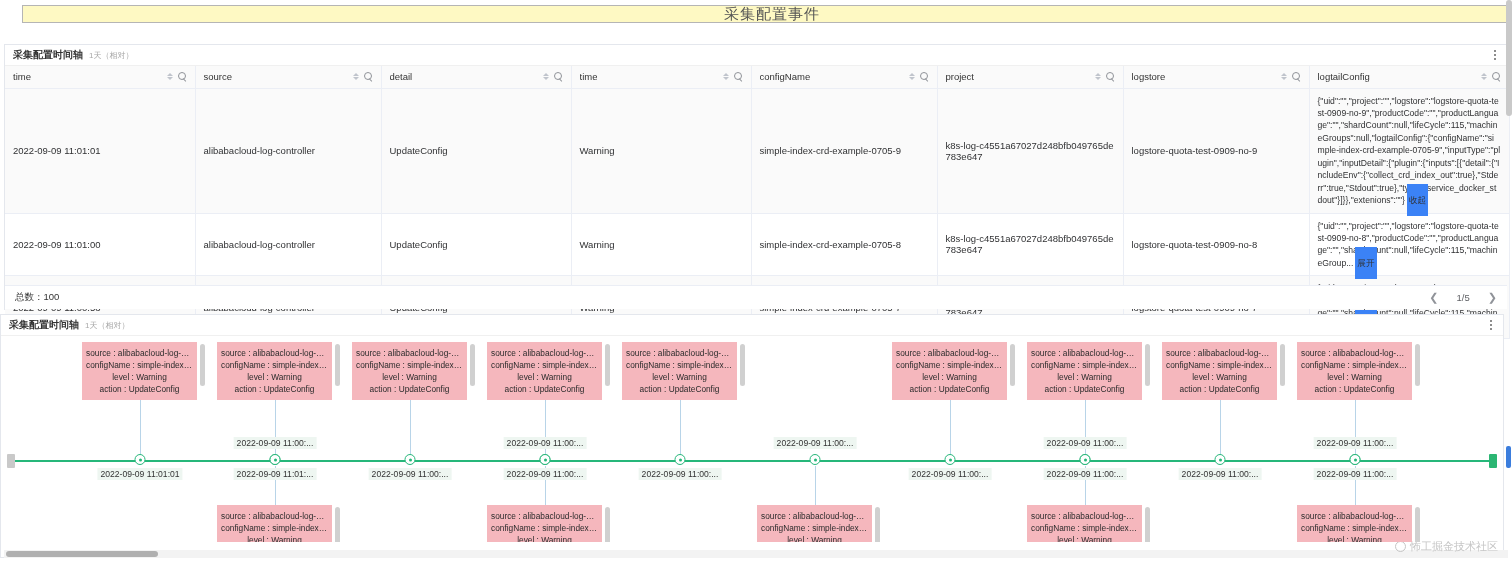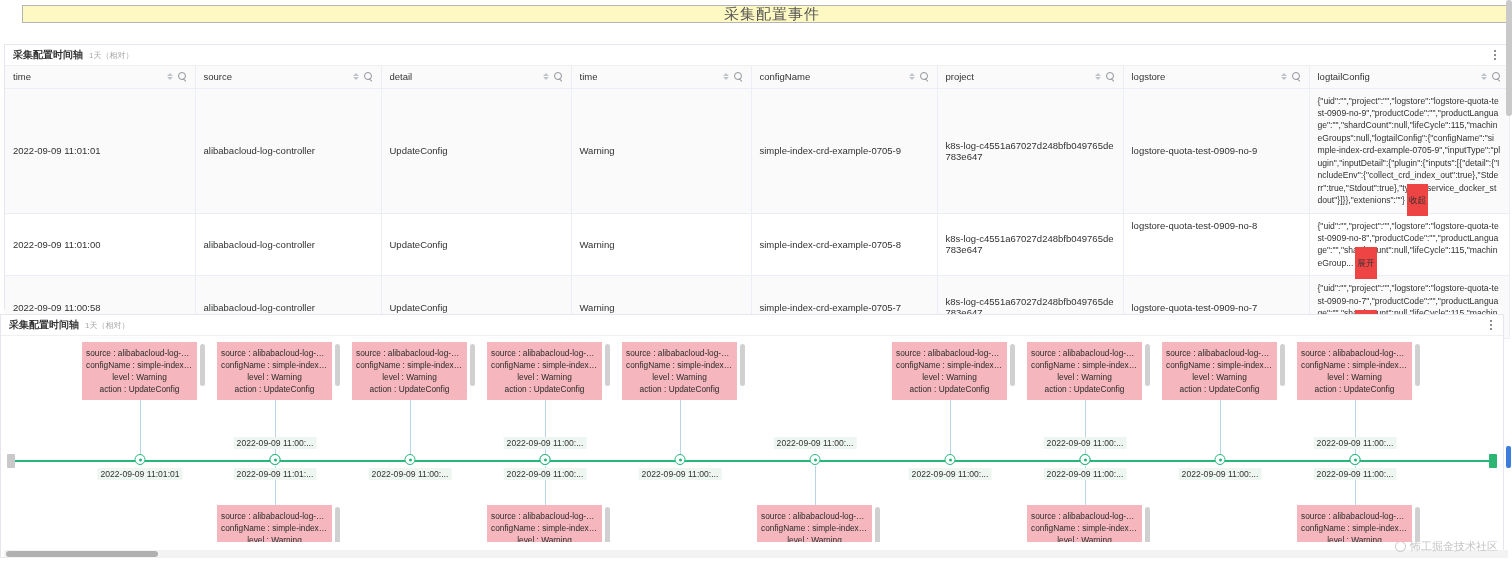--- a/index.html
+++ b/index.html
@@ -74,21 +74,21 @@
   .tbl td {
     border-right: 1px solid #ebeef5; border-bottom: 1px solid #ebeef5;
     font-size: 9.5px; color: #303133; padding: 6px 8px;
     vertical-align: top; word-break: break-all;
   }
   .tbl tr.r-odd td { background: #fafafa; }
   .tbl tr.r-even td { background: #ffffff; }
   .cell-mid { padding-top: 0; padding-bottom: 0; }
   .json-cell { line-height: 1.45; font-size: 8.6px; color: #303133; }
   .toggle-link {
-    color: #303133; background: #ef4444; padding: 11px 2px;
+    color: #303133; background: #3b82f6; padding: 11px 2px;
     cursor: pointer; margin-left: 2px; white-space: nowrap;
   }
   .tbl-foot {
     position: absolute; left: 0; right: 0; bottom: 0; height: 24px;
     display: flex; align-items: center; justify-content: space-between;
     padding: 0 10px; background: #fff; border-top: 1px solid #ebeef5;
   }
   .total { font-size: 9.5px; color: #333; }
   .pager { display: flex; align-items: center; gap: 18px; }
   .chev { font-size: 11px; color: #909399; cursor: pointer; line-height: 1; }
@@ -371,21 +371,21 @@
               <div style="display:flex;align-items:center;height:100%">
                 <span>simple-index-crd-example-0705-8</span>
               </div>
             </td>
             <td class="cell-mid" style="height: 53px;">
               <div style="display:flex;align-items:center;height:100%">
                 <span>k8s-log-c4551a67027d248bfb049765de783e647</span>
               </div>
             </td>
             <td class="cell-mid" style="height: 53px;">
-              <div style="display:flex;align-items:flex-start;height:100%">
+              <div style="display:flex;align-items:center;height:100%">
                 <span>logstore-quota-test-0909-no-8</span>
               </div>
             </td>
             <td style="height: 53px;">
               <div class="json-cell"><span>{"uid":"","project":"","logstore":"logstore-quota-test-0909-no-8","productCode":"","productLanguage":"","shardCount":null,"lifeCycle":115,"machineGroup...</span><span class="toggle-link">展开</span></div>
             </td>
           </tr>
           <tr class="r-odd">
             <td class="cell-mid" style="height: 53px;">
               <div style="display:flex;align-items:center;height:100%">
@@ -422,20 +422,28 @@
                 <span>logstore-quota-test-0909-no-7</span>
               </div>
             </td>
             <td style="height: 53px;">
               <div class="json-cell"><span>{"uid":"","project":"","logstore":"logstore-quota-test-0909-no-7","productCode":"","productLanguage":"","shardCount":null,"lifeCycle":115,"machineGroup...</span><span class="toggle-link">展开</span></div>
             </td>
           </tr>
         </tbody>
     </table>
 
+    <div class="tbl-foot">
+      <span class="total">总数：100</span>
+      <span class="pager">
+        <span class="chev">❮</span>
+        <span class="pg-num">1/5</span>
+        <span class="chev">❯</span>
+      </span>
+    </div>
   </div>
 
   <div class="panel" id="timeline-panel">
     <div class="panel-head">
       <span class="panel-title">采集配置时间轴</span>
       <span class="panel-sub">1天（相对）</span>
       <span class="kebab">
           <i></i>
           <i></i>
           <i></i>

